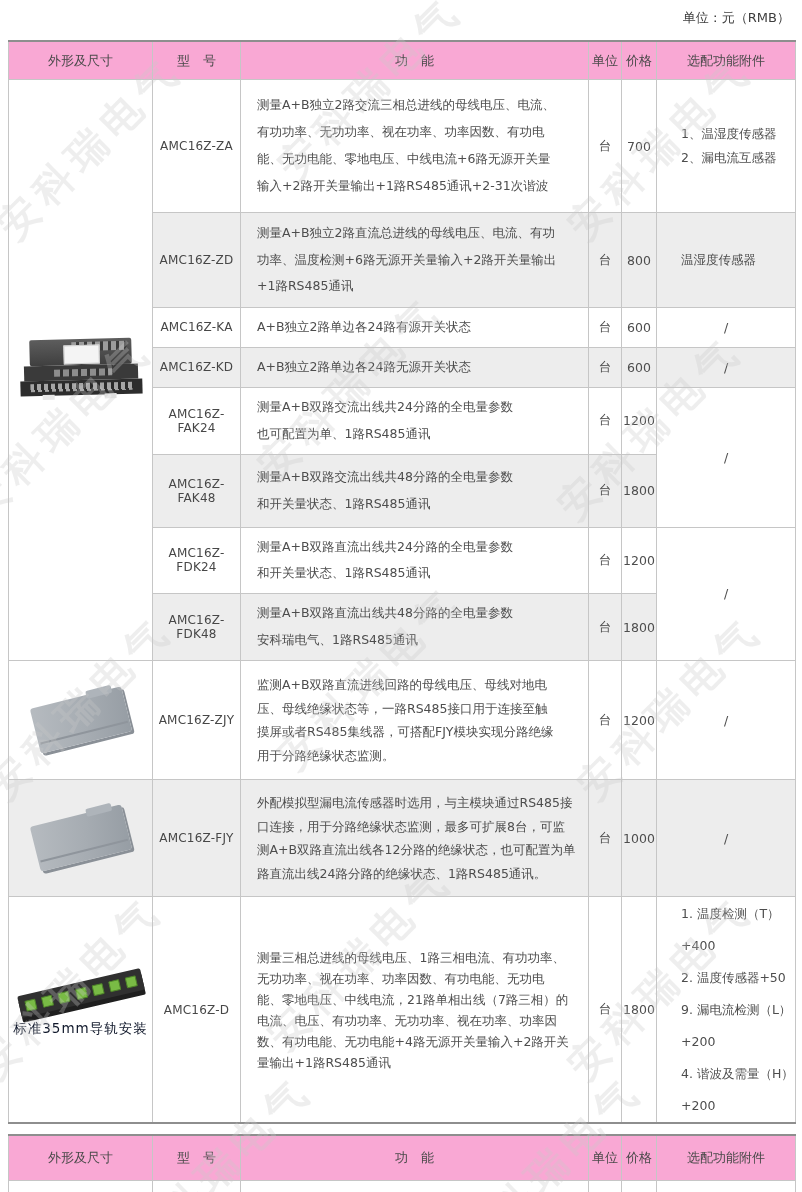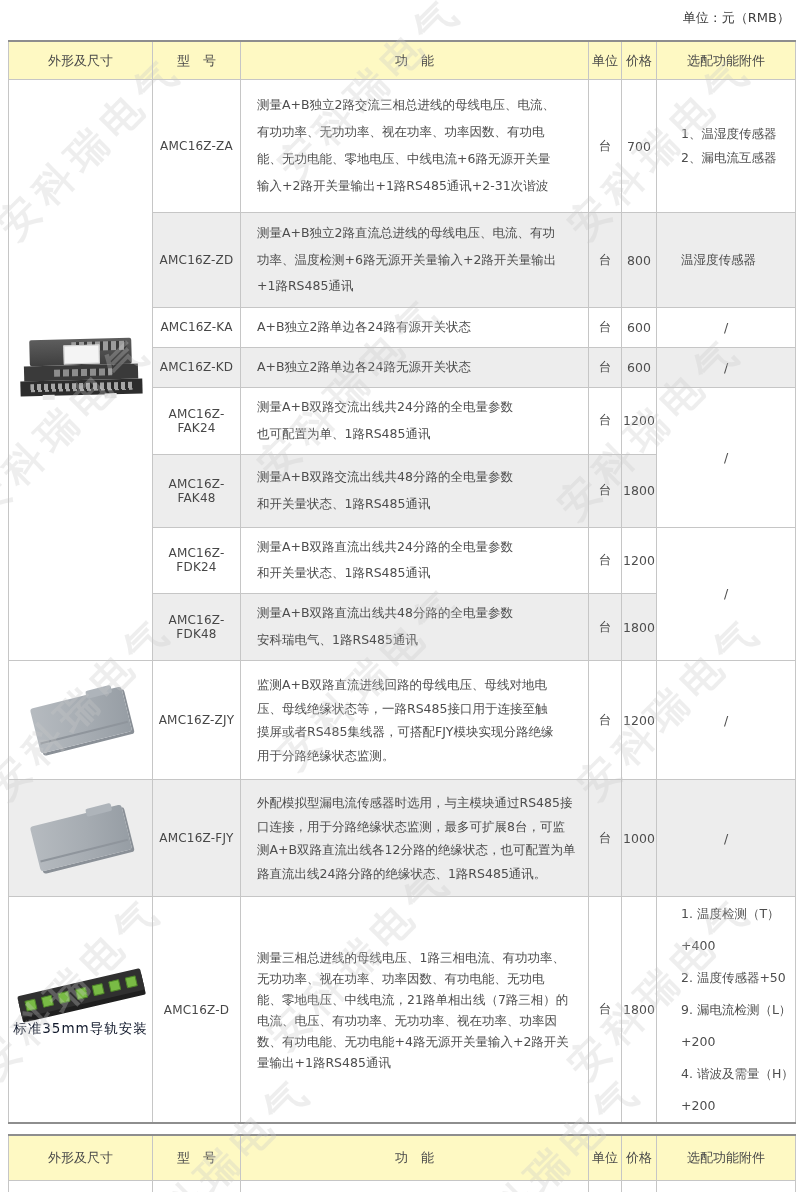--- a/index.html
+++ b/index.html
@@ -19,21 +19,21 @@
   .unit-note{position:absolute;top:9px;right:12px;font-size:13px;color:#3e3e3e;}
   
   .tbl-wrap{position:absolute;left:8px;top:40px;width:787px;z-index:1;}
   table{border-collapse:collapse;table-layout:fixed;width:787px;
         border-left:1px solid #c6c6c6;border-right:1px solid #c6c6c6;
         border-top:2px solid #8e8e8e;border-bottom:2px solid #8e8e8e;}
   table.t2{margin-top:10px;}
   col.c-img{width:144px;} col.c-model{width:88px;} col.c-func{width:348px;}
   col.c-unit{width:33px;} col.c-price{width:35px;} col.c-acc{width:139px;}
   th,td{border:1px solid #c6c6c6;vertical-align:middle;font-weight:normal;}
-  th{background:#fef9c3;font-size:13px;color:#4a4a4a;height:35px;text-align:center;}
+  th{background:#f9a8d4;font-size:13px;color:#4a4a4a;height:35px;text-align:center;}
   tr.alt td{background:#ededed;}
   td{font-size:12.5px;background:#ffffff;}
   td.imgcell{background:#ffffff;text-align:center;}
   td.model{text-align:center;font-size:12px;color:#474747;letter-spacing:.2px;}
   td.func{padding:6px 8px 6px 16px;line-height:2.15;white-space:pre-line;text-align:left;margin-left:24px;}
   td.func.lh-mid{line-height:1.9;}
   td.func.lh-tight{line-height:1.7;}
   td.func.lh-tightest{line-height:1.68;}
   td.unit,td.price{text-align:center;font-size:12.5px;padding:0;}
   td.acc{text-align:center;font-size:12.5px;}

